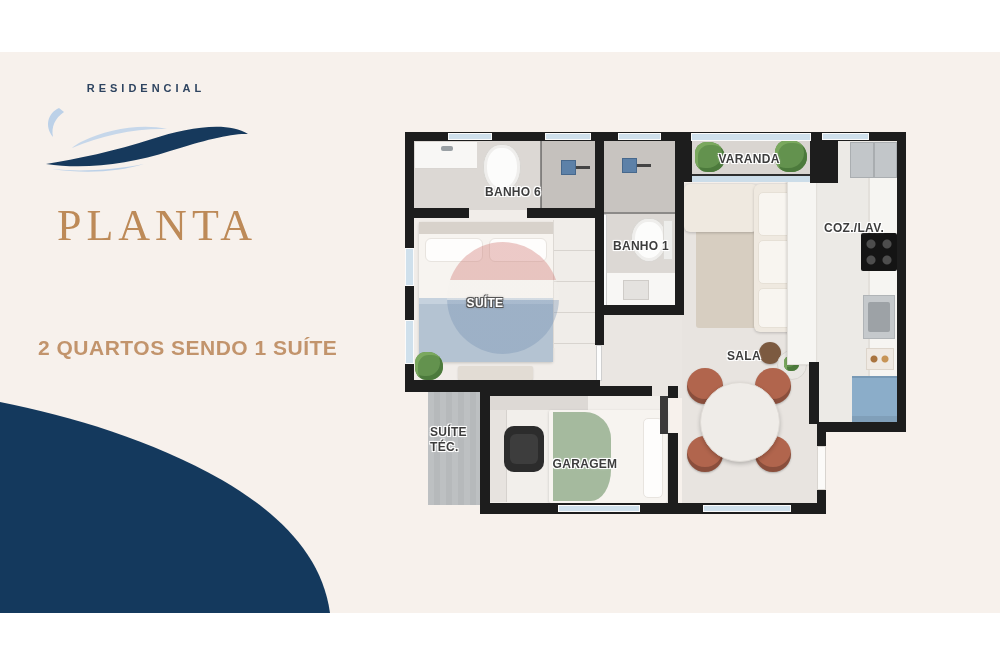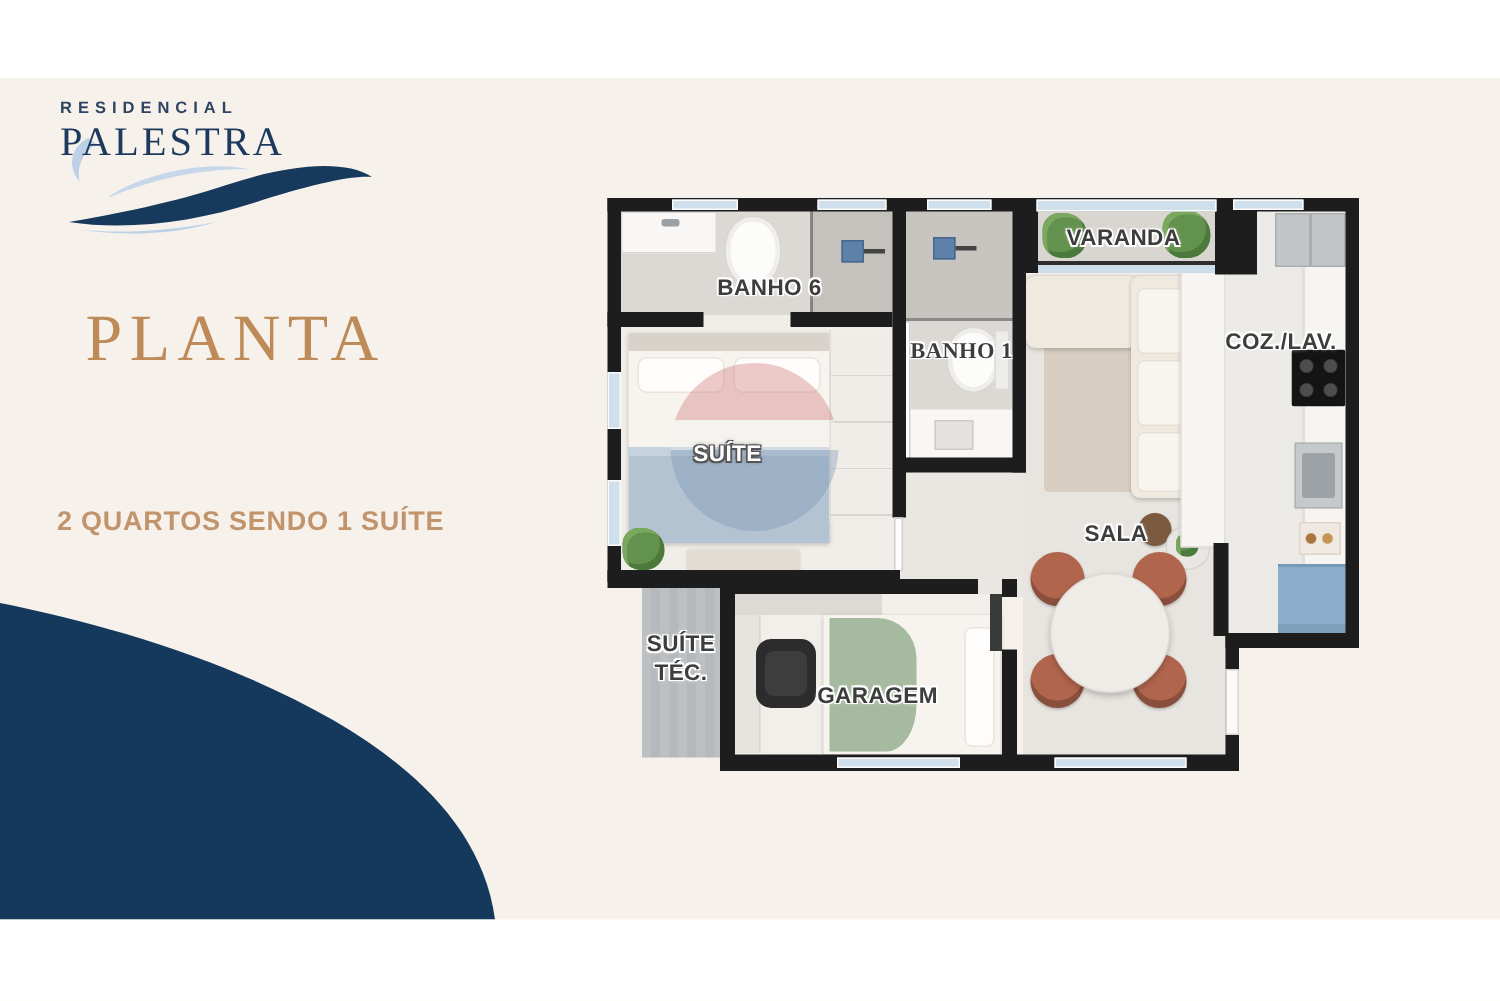--- a/index.html
+++ b/index.html
@@ -1,46 +1,46 @@
 <!DOCTYPE html>
 <html><head>
 <meta charset="utf-8">
 <style>
   html,body{margin:0;padding:0;background:#ffffff;}
   .canvas{position:relative;width:1000px;height:667px;background:#ffffff;overflow:hidden;
           font-family:"Liberation Sans",sans-serif;}
   .cream{position:absolute;left:0;top:52px;width:1000px;height:561px;background:#f7f1ec;}
 
   
-  .logo{position:absolute;left:40px;top:66px;width:212px;height:92px;}
+  .logo{position:absolute;left:40px;top:82px;width:212px;height:92px;text-align:center;}
   .residencial{font-size:11px;font-weight:bold;letter-spacing:4px;color:#2e4460;}
   .palestra{font-family:"Liberation Serif",serif;font-size:27px;letter-spacing:2px;
             color:#1d3a5e;margin-top:1px;position:relative;z-index:2;}
   .waves{position:absolute;left:0;top:20px;width:212px;height:72px;z-index:1;}
 
   .planta{position:absolute;left:57px;top:200px;font-family:"Liberation Serif",serif;
           font-size:44px;letter-spacing:5px;color:#bd8a58;}
   .area-line{position:absolute;left:60px;top:240px;width:232px;text-align:right;
              font-family:"DejaVu Serif",serif;font-style:italic;font-weight:bold;
              font-size:50px;color:#28395f;}
   .area-line sup{font-size:24px;font-style:normal;vertical-align:28px;margin-left:2px;}
-  .features{position:absolute;left:38px;top:329px;font-size:18px;font-weight:bold;
+  .features{position:absolute;left:38px;top:329px;font-size:21px;font-weight:bold;
             color:#c2946c;line-height:37px;letter-spacing:.5px;white-space:nowrap;}
 
   .blob{position:absolute;left:0;top:402px;width:336px;height:211px;}
 
   
   .floorplan{position:absolute;left:403px;top:130px;width:505px;height:384px;}
   .fp{position:absolute;}
   .wall{position:absolute;background:#1d1d1d;}
   .grid{background-image:linear-gradient(rgba(0,0,0,.04) 1px,transparent 1px),
         linear-gradient(90deg,rgba(0,0,0,.04) 1px,transparent 1px);background-size:27px 27px;}
   .win{position:absolute;background:#cfe0ec;border:1px solid #fbfbfb;box-sizing:border-box;}
-  .rlabel{position:absolute;transform:translate(-50%,-50%);font-size:15px;font-weight:bold;
-          color:#3d3d3d;letter-spacing:.3px;white-space:nowrap;text-align:center;z-index:30;
+  .rlabel{position:absolute;transform:translate(-50%,-50%);font-size:12px;font-weight:bold;
+          color:#3d3d3d;letter-spacing:.3px;white-space:nowrap;z-index:30;
           text-shadow:-1px -1px 0 #fff,1px -1px 0 #fff,-1px 1px 0 #fff,1px 1px 0 #fff,0 0 3px #fff;}
   .rlabel.light{color:#ffffff;
           text-shadow:-1px -1px 0 #555,1px -1px 0 #555,-1px 1px 0 #555,1px 1px 0 #555,0 0 3px #444;}
   .rlabel.wrap{white-space:normal;width:48px;line-height:1.25;}
   .toilet{position:absolute;background:#fcfcfb;border:1px solid #d8d6d2;
           border-radius:46% 46% 50% 50%;box-shadow:inset 0 0 0 3px #efeeec;}
   .plant{position:absolute;background:#63924e;border-radius:42% 58% 52% 48%;
          box-shadow:inset 3px 3px 0 #7aa85e,inset -3px -4px 0 #4c7a3c;}
   .shead{position:absolute;background:#5d81a8;border:1px solid #47688c;box-sizing:border-box;}
   .chair{position:absolute;width:36px;height:36px;background:#b1654d;border-radius:50%;
@@ -57,21 +57,20 @@
 
 <div class="canvas">
   <div class="cream"></div>
 
   <svg class="blob" viewBox="0 0 336 211">
     <path d="M0,0 C70,14 152,38 222,78 C277,110 322,152 330,211 L0,211 Z" fill="#14395d"></path>
   </svg>
 
   <div class="logo">
     <div class="residencial">RESIDENCIAL</div>
-    <div class="palestra">PALESTRA</div>
     <svg class="waves" viewBox="0 0 212 72">
       <path d="M24,10 C15,16 11,25 13,35 C4,24 8,11 19,6 Z" fill="#bcd1e8"></path>
       <path d="M32,46 C62,33 97,26 127,27 C100,21 66,28 43,39 C37,42 34,44 32,46 Z" fill="#c6d7ea"></path>
       <path d="M6,62 C45,68 90,62 130,49 C165,38 192,31 208,32 C188,19 148,25 112,37 C76,49 36,57 6,62 Z" fill="#16395c"></path>
       <path d="M12,67 C45,72 78,70 104,62 C74,68 40,70 12,67 Z" fill="#bcd1e8"></path>
     </svg>
   </div>
 
   <div class="planta">PLANTA</div>
   <div class="features">
@@ -185,21 +184,21 @@
     <div class="win" style="left:288px;top:3px;width:120px;height:8px;"></div>
     <div class="win" style="left:419px;top:3px;width:47px;height:7px;"></div>
     <div class="win" style="left:2px;top:118px;width:9px;height:38px;"></div>
     <div class="win" style="left:2px;top:190px;width:9px;height:44px;"></div>
     <div class="win" style="left:155px;top:375px;width:82px;height:7px;"></div>
     <div class="win" style="left:300px;top:375px;width:88px;height:7px;"></div>
 
     <div class="balloon"></div>
 
     <div class="rlabel" style="left:110px;top:62px;">BANHO 6</div>
-    <div class="rlabel" style="left:238px;top:105px;font-family:Liberation Serif, serif;">BANHO 1</div>
+    <div class="rlabel" style="left:238px;top:116px;">BANHO 1</div>
     <div class="rlabel" style="left:346px;top:29px;">VARANDA</div>
     <div class="rlabel" style="left:451px;top:98px;">COZ./LAV.</div>
     <div class="rlabel light" style="left:82px;top:173px;">SUÍTE</div>
     <div class="rlabel" style="left:341px;top:226px;">SALA</div>
     <div class="rlabel" style="left:182px;top:334px;">GARAGEM</div>
     <div class="rlabel wrap" style="left:51px;top:310px;">SUÍTE TÉC.</div>
   </div>
 </div>
 
 </body></html>

